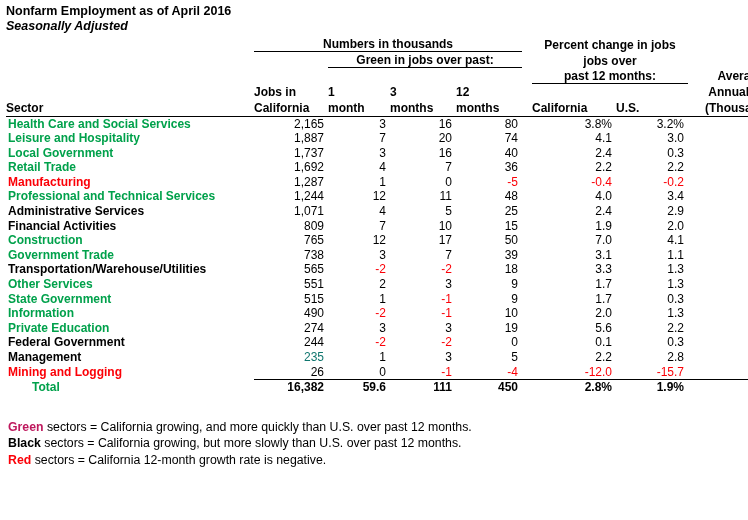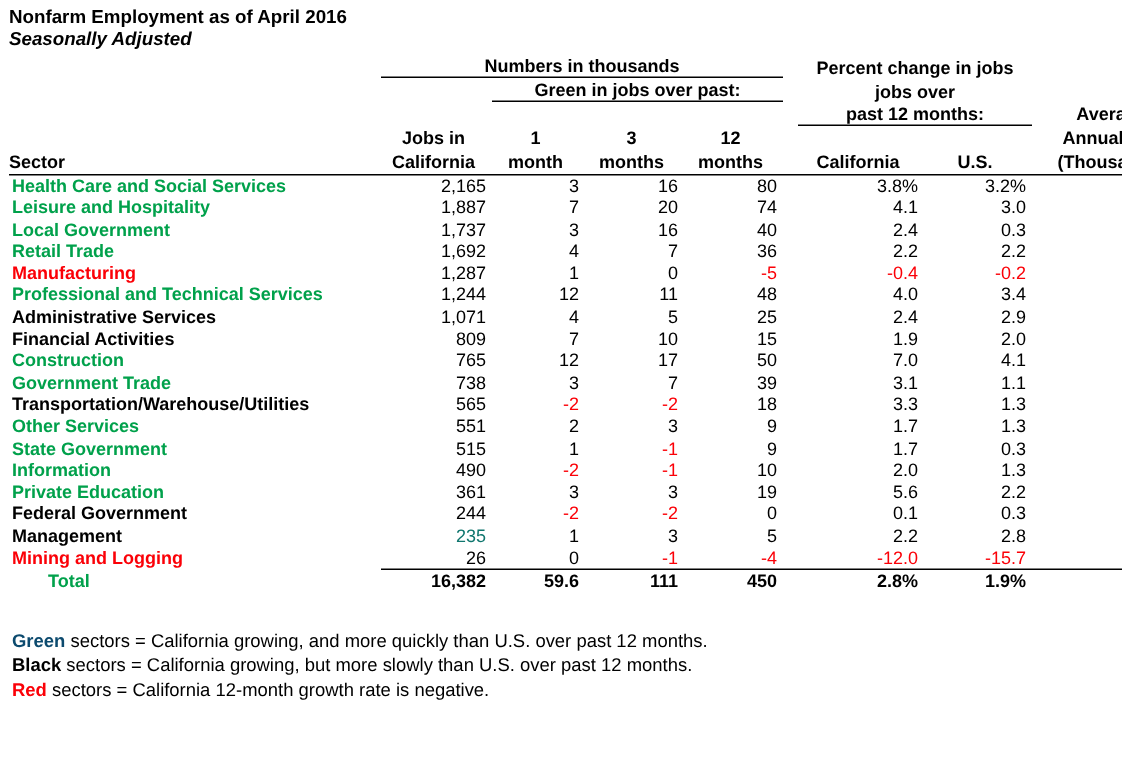--- a/index.html
+++ b/index.html
@@ -60,21 +60,21 @@
   col.c-m3       { width: 66px; }
   col.c-m12      { width: 66px; }
   col.c-gapA     { width: 10px; }
   col.c-ca       { width: 84px; }
   col.c-us       { width: 72px; }
   col.c-gapB     { width: 12px; }
   col.c-pay      { width: 82px; }
 
   .num { text-align: right; padding-right: 4px !important; }
   .hdr-l { text-align: left; font-weight: bold; }
-  .hdr-r { text-align: center; font-weight: bold; padding-right: 4px !important; }
+  .hdr-r { text-align: left; font-weight: bold; padding-right: 4px !important; }
 
   
   .rule-bot { border-bottom: 1.3px solid #000; }
   .rule-top { border-top: 1.3px solid #000; }
 
   .spanhdr { font-weight: bold; text-align: center; }
 
   
   .sector-label {
     text-align: left;
@@ -348,21 +348,21 @@
           <td class="num" style="color: rgb(251, 0, 7);">-1</td>
           <td class="num" style="color: rgb(0, 0, 0);">10</td>
           <td class=""></td>
           <td class="num" style="color: rgb(0, 0, 0);">2.0</td>
           <td class="num" style="color: rgb(0, 0, 0);">1.3</td>
           <td class=""></td>
           <td class="num" style="color: rgb(0, 0, 0);">132</td>
         </tr>
         <tr>
           <td class="sector-label" style="color: rgb(0, 161, 75);">Private Education</td>
-          <td class="num" style="color: rgb(0, 0, 0);">361</td>
+          <td class="num" style="color: rgb(0, 0, 0);">274</td>
           <td class="num" style="color: rgb(0, 0, 0);">3</td>
           <td class="num" style="color: rgb(0, 0, 0);">3</td>
           <td class="num" style="color: rgb(0, 0, 0);">19</td>
           <td class=""></td>
           <td class="num" style="color: rgb(0, 0, 0);">5.6</td>
           <td class="num" style="color: rgb(0, 0, 0);">2.2</td>
           <td class=""></td>
           <td class="num" style="color: rgb(0, 0, 0);">47</td>
         </tr>
         <tr>
@@ -413,21 +413,21 @@
           <td class="num total-num rule-top" style="color: rgb(0, 0, 0);">2.8%</td>
           <td class="num total-num rule-top" style="color: rgb(0, 0, 0);">1.9%</td>
           <td class="rule-top"></td>
           <td class="num total-num rule-top" style="color: rgb(0, 0, 0);">$59</td>
         </tr>
       </tfoot>
   </table>
 
   <div class="legend">
     <div class="legend-line">
-      <span class="key" style="color: #0c4a6e;">Green</span><span> sectors = California growing, and more quickly than U.S. over past 12 months.</span>
+      <span class="key" style="color: #be185d;">Green</span><span> sectors = California growing, and more quickly than U.S. over past 12 months.</span>
     </div>
     <div class="legend-line">
       <span class="key" style="color: rgb(0, 0, 0);">Black</span><span> sectors = California growing, but more slowly than U.S. over past 12 months.</span>
     </div>
     <div class="legend-line">
       <span class="key" style="color: rgb(251, 0, 7);">Red</span><span> sectors = California 12-month growth rate is negative.</span>
     </div>
   </div>
 
 </div>

